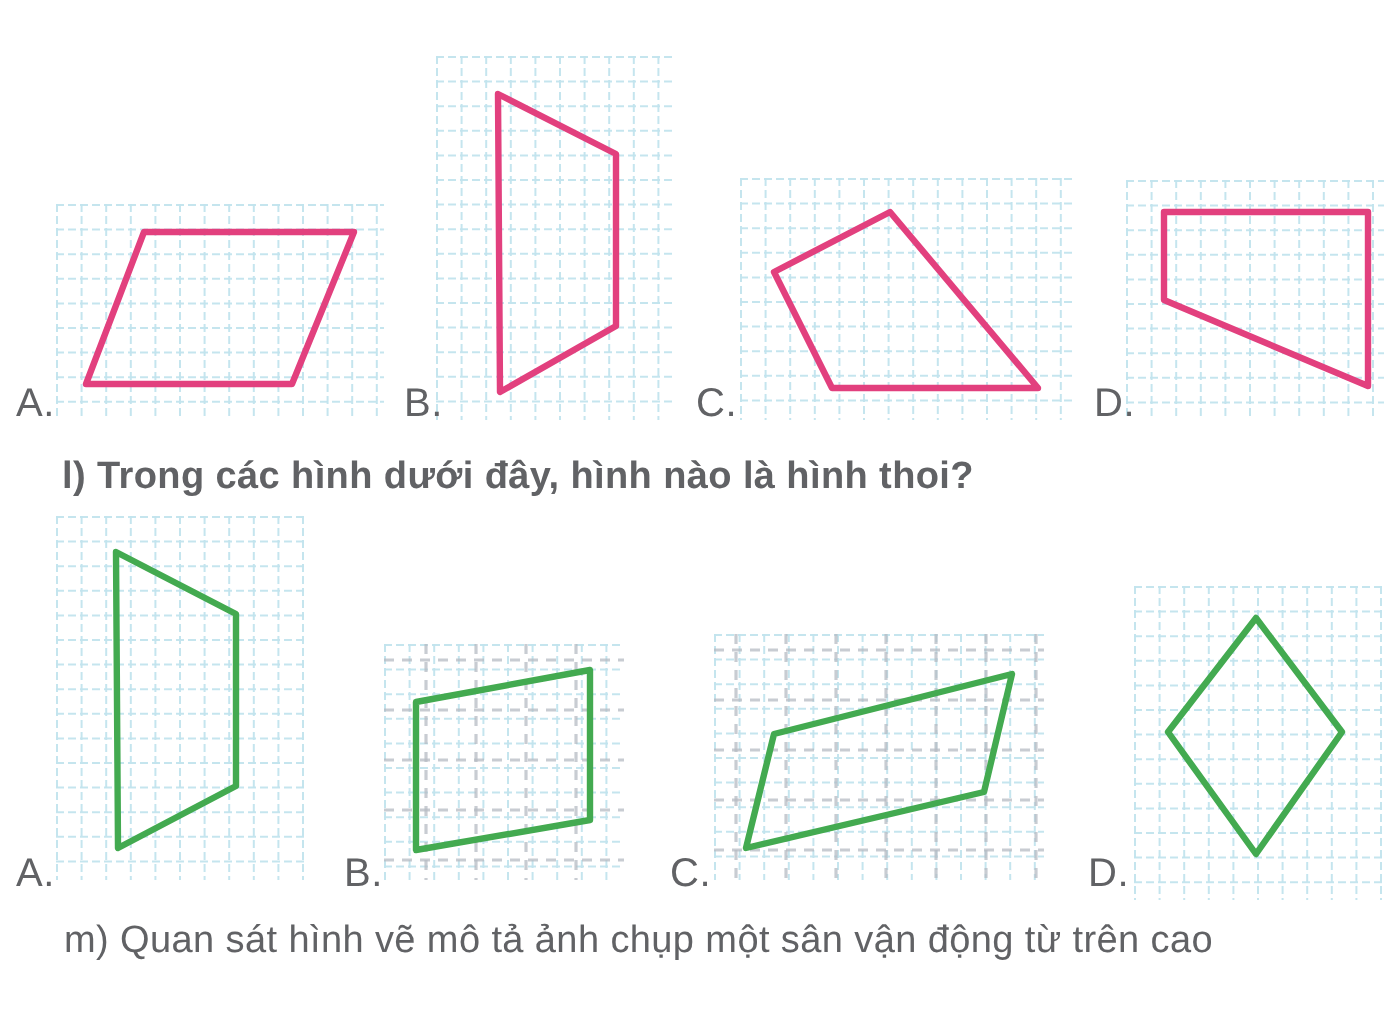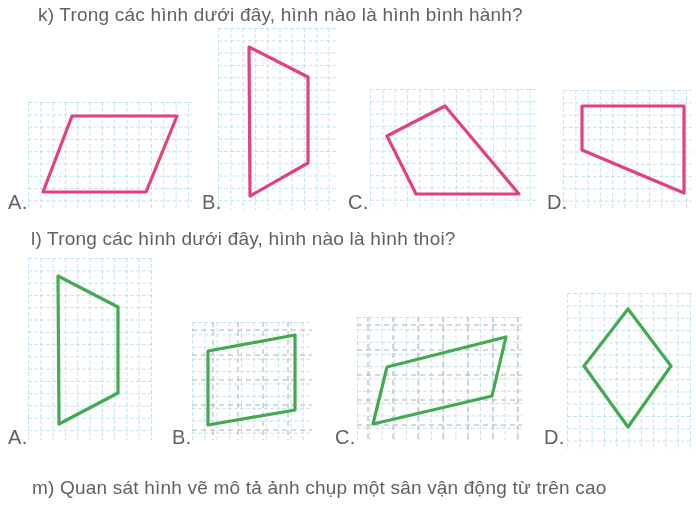--- a/index.html
+++ b/index.html
@@ -11,37 +11,36 @@
     overflow:hidden;
   }
   .question{
     position:absolute;
     color:#616265;
     font-size:19px;
     letter-spacing:0.2px;
     white-space:nowrap;
   }
   .q-k{left:38px;top:4px;}
-  .q-l{left:31px;top:228px;}
-  .q-m{left:32px;top:474px;line-height:27px;}
+  .q-l{left:31px;top:228px;font-weight:bold;}
+  .q-m{left:32px;top:457px;line-height:27px;}
   .panel{position:absolute;}
   .panel svg{display:block;}
   .fig-label{
     position:absolute;
     color:#616265;
     font-size:20px;
     line-height:20px;
     letter-spacing:0.3px;
   }
 </style>
 </head>
 <body>
 
 <div class="page">
-  <div class="question q-k">k) Trong các hình dưới đây, hình nào là hình bình hành?</div>
   <div id="figures">
       <div class="panel" style="left: 28px; top: 102px; width: 164px; height: 108px;">
         <svg width="164" height="108">
           <line x1="0.5" y1="0" x2="0.5" y2="108" stroke="#c2e4ee" stroke-width="1" stroke-dasharray="4 2" opacity="0.95"></line>
           <line x1="12.8" y1="0" x2="12.8" y2="108" stroke="#c2e4ee" stroke-width="1" stroke-dasharray="4 2" opacity="0.95"></line>
           <line x1="25.1" y1="0" x2="25.1" y2="108" stroke="#c2e4ee" stroke-width="1" stroke-dasharray="4 2" opacity="0.95"></line>
           <line x1="37.400000000000006" y1="0" x2="37.400000000000006" y2="108" stroke="#c2e4ee" stroke-width="1" stroke-dasharray="4 2" opacity="0.95"></line>
           <line x1="49.7" y1="0" x2="49.7" y2="108" stroke="#c2e4ee" stroke-width="1" stroke-dasharray="4 2" opacity="0.95"></line>
           <line x1="62" y1="0" x2="62" y2="108" stroke="#c2e4ee" stroke-width="1" stroke-dasharray="4 2" opacity="0.95"></line>
           <line x1="74.3" y1="0" x2="74.3" y2="108" stroke="#c2e4ee" stroke-width="1" stroke-dasharray="4 2" opacity="0.95"></line>

